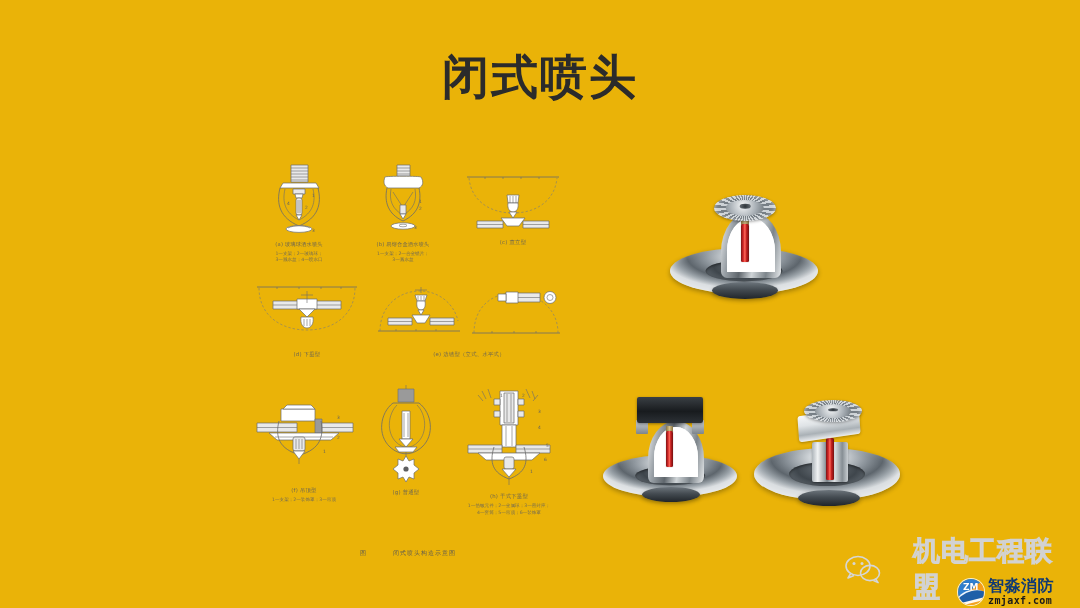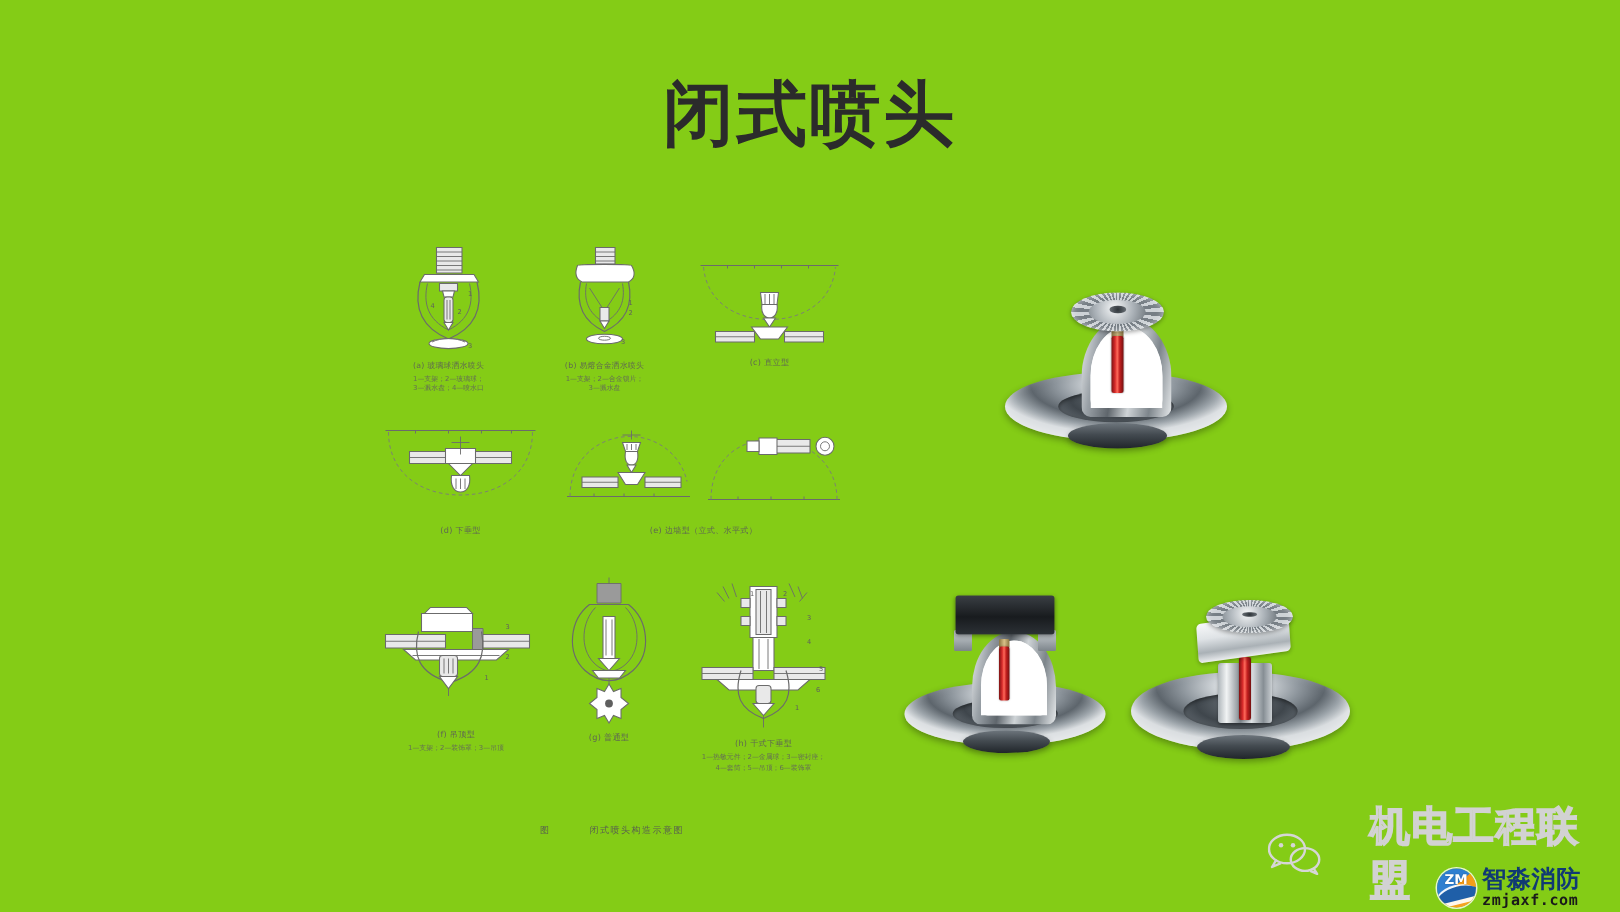--- a/index.html
+++ b/index.html
@@ -3,21 +3,21 @@
 <meta charset="utf-8">
 <title>闭式喷头</title>
 <style>
   html,body{margin:0;padding:0;}
   body{
     width:1080px;height:608px;
     background:#ffffff;
     font-family:"Liberation Sans","DejaVu Sans",sans-serif;
     overflow:hidden;position:relative;
   }
-  .slide{position:absolute;inset:0;background:#84cc16;}
+  .slide{position:absolute;inset:0;background:#eab308;}
 
   
   .title{
     position:absolute;left:0;right:0;top:52px;
     text-align:center;
     font-size:47px;line-height:1.05;
     font-weight:bold;
     letter-spacing:2px;
     color:#2b2b2b;
     font-family:"DejaVu Sans","Liberation Sans",sans-serif;

